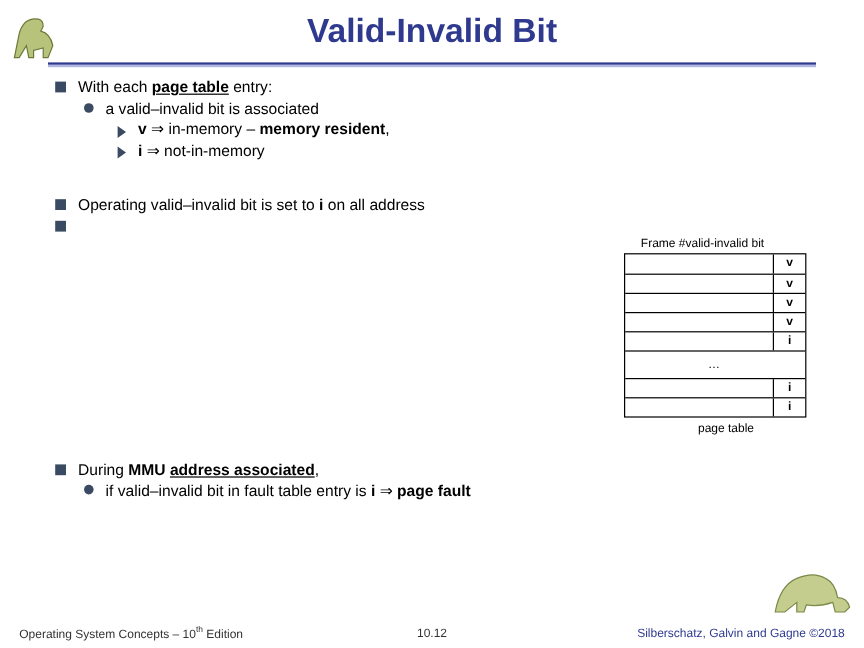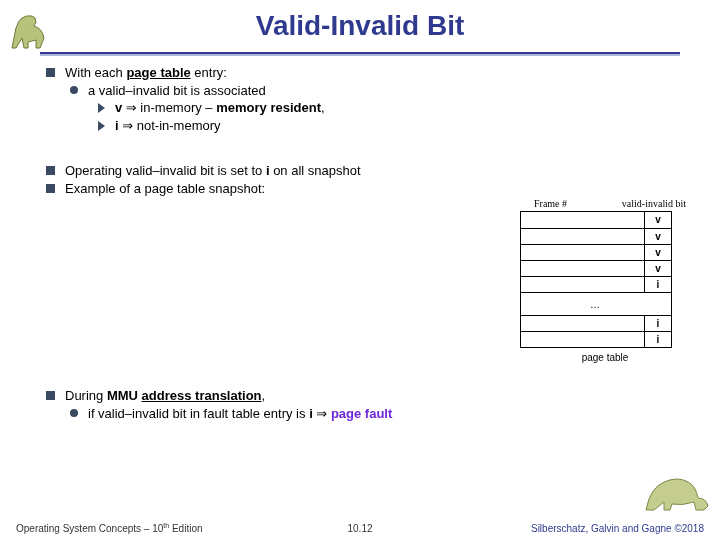--- a/index.html
+++ b/index.html
@@ -70,31 +70,31 @@
   }
   .row.indent1 { margin-left: 24px; }
   .dot {
     width: 8px; height: 8px;
     border-radius: 50%;
     background: #3b4a63;
     margin-top: 4px;
     margin-right: 10px;
     flex-shrink: 0;
   }
-  .row.indent2 { margin-left: 52px; }
+  .row.indent2 { margin-left: 52px; align-items: center; }
   .tri {
     width: 0; height: 0;
     border-top: 5px solid transparent;
     border-bottom: 5px solid transparent;
     border-left: 7px solid #3b4a63;
     margin-top: 4px;
     margin-right: 10px;
     flex-shrink: 0;
   }
-  .boldblue { color: #6d28d9; font-weight: bold; }
+  .boldblue { color: #000000; font-weight: bold; }
   .bold { font-weight: bold; }
   .u { text-decoration: underline; }
   .footer {
     position: absolute;
     bottom: 6px;
     left: 0;
     width: 720px;
     height: 18px;
     font-size: 10px;
     color: #333;
@@ -105,21 +105,21 @@
   .sup { font-size: 7px; vertical-align: super; }
 
   .pt-wrap {
     position: absolute;
     top: 198px;
     right: 30px;
     width: 170px;
     font-size: 10px;
     color: #000;
   }
-  .pt-headers { display: flex; justify-content: space-between; padding: 0 4px 2px 14px; font-family: Liberation Serif, serif; }
+  .pt-headers { display: flex; padding: 0 4px 2px 14px; }
   .pt-table {
     border: 1px solid #000;
     width: 150px;
   }
   .pt-row {
     display: flex;
     border-top: 1px solid #000;
     height: 16px;
     box-sizing: border-box;
   }
@@ -179,35 +179,34 @@
       <div>
         <span class="bold">i</span><span>  ⇒ </span><span>not-in-memory</span>
       </div>
     </div>
 
     <div style="height:28px"></div>
 
     <div class="row">
       <div class="sq"></div>
       <div>
-        <span>Operating valid–invalid bit is set to </span><span class="bold">i</span><span> on all snapshot</span>
-      </div>
-    </div>
-
-    <div class="row">
-      <div class="sq"></div>
-      <div>Example of a page table snapshot:</div>
+        <span>Operating valid–invalid bit is set to </span><span class="bold">i</span><span> on all address</span>
+      </div>
+    </div>
+
+    <div class="row">
+      <div class="sq"></div>
     </div>
 
     <div style="height:190px"></div>
 
     <div class="row">
       <div class="sq"></div>
       <div>
-        <span>During </span><span class="bold">MMU</span><span> </span><span class="bold u">address translation</span><span>,</span>
+        <span>During </span><span class="bold">MMU</span><span> </span><span class="bold u">address associated</span><span>,</span>
       </div>
     </div>
 
     <div class="row indent1">
       <div class="dot"></div>
       <div>
         <span>if valid–invalid bit in fault table entry is </span><span class="bold">i</span><span> ⇒ </span><span class="boldblue">page fault</span>
       </div>
     </div>
 

